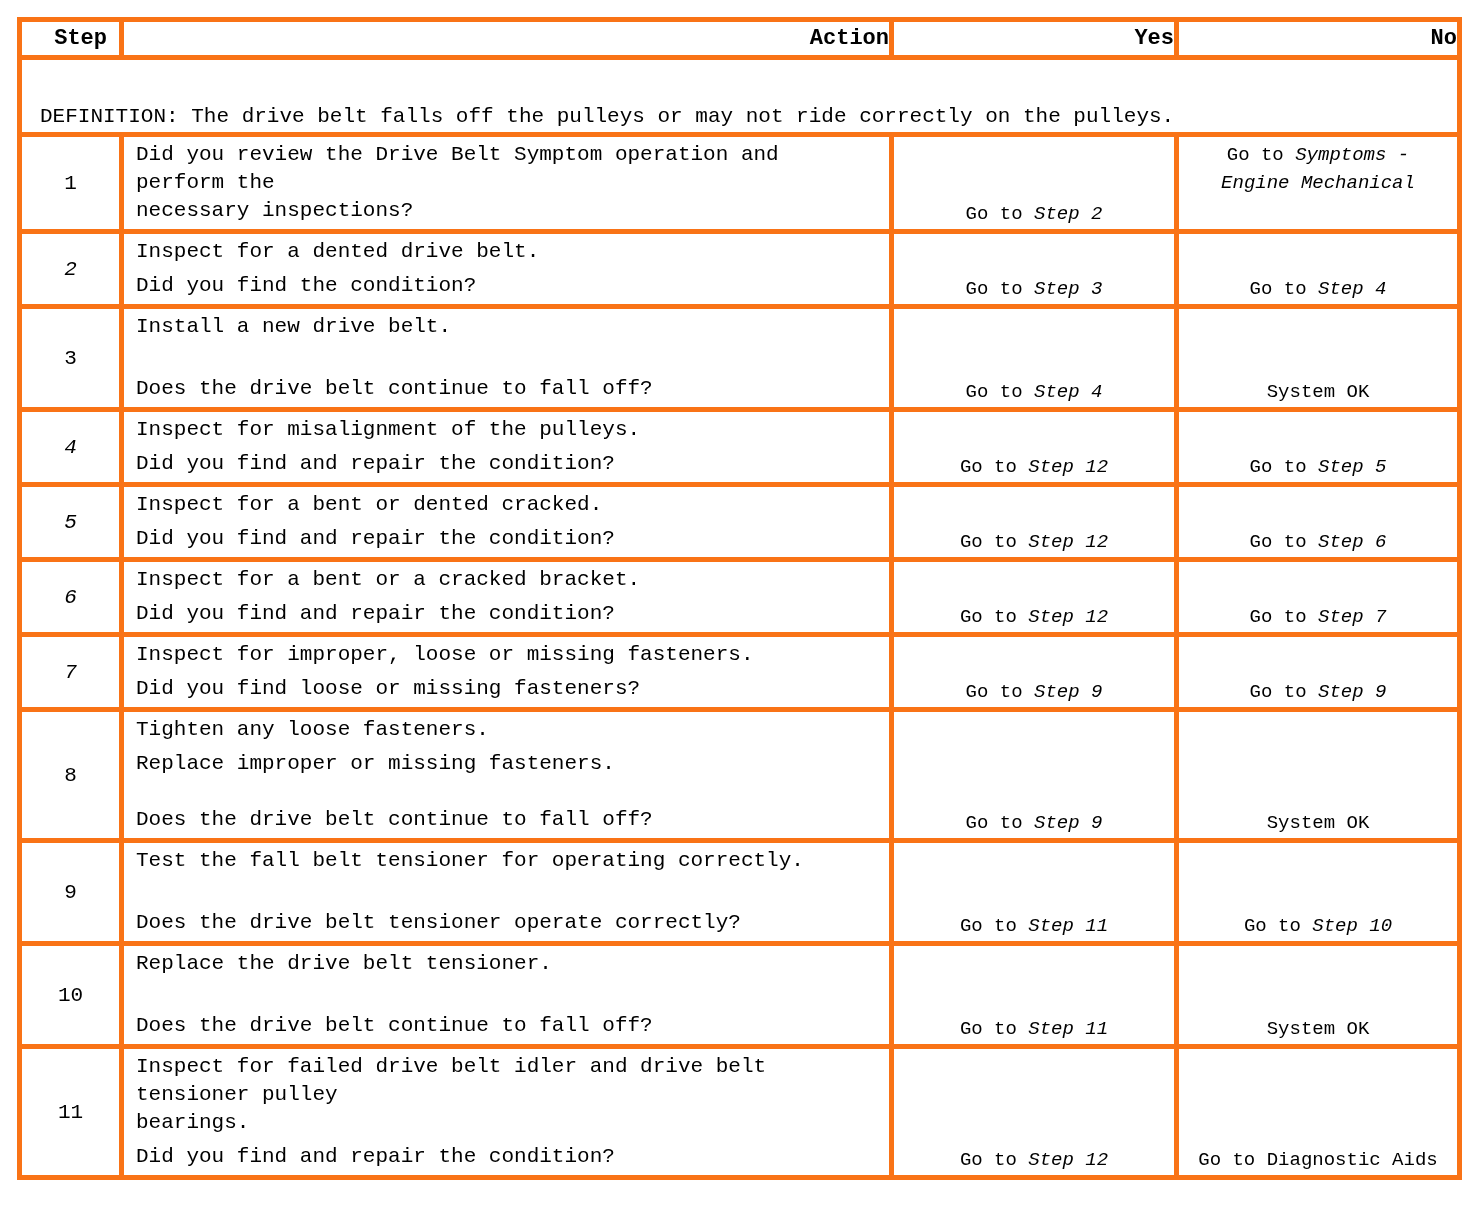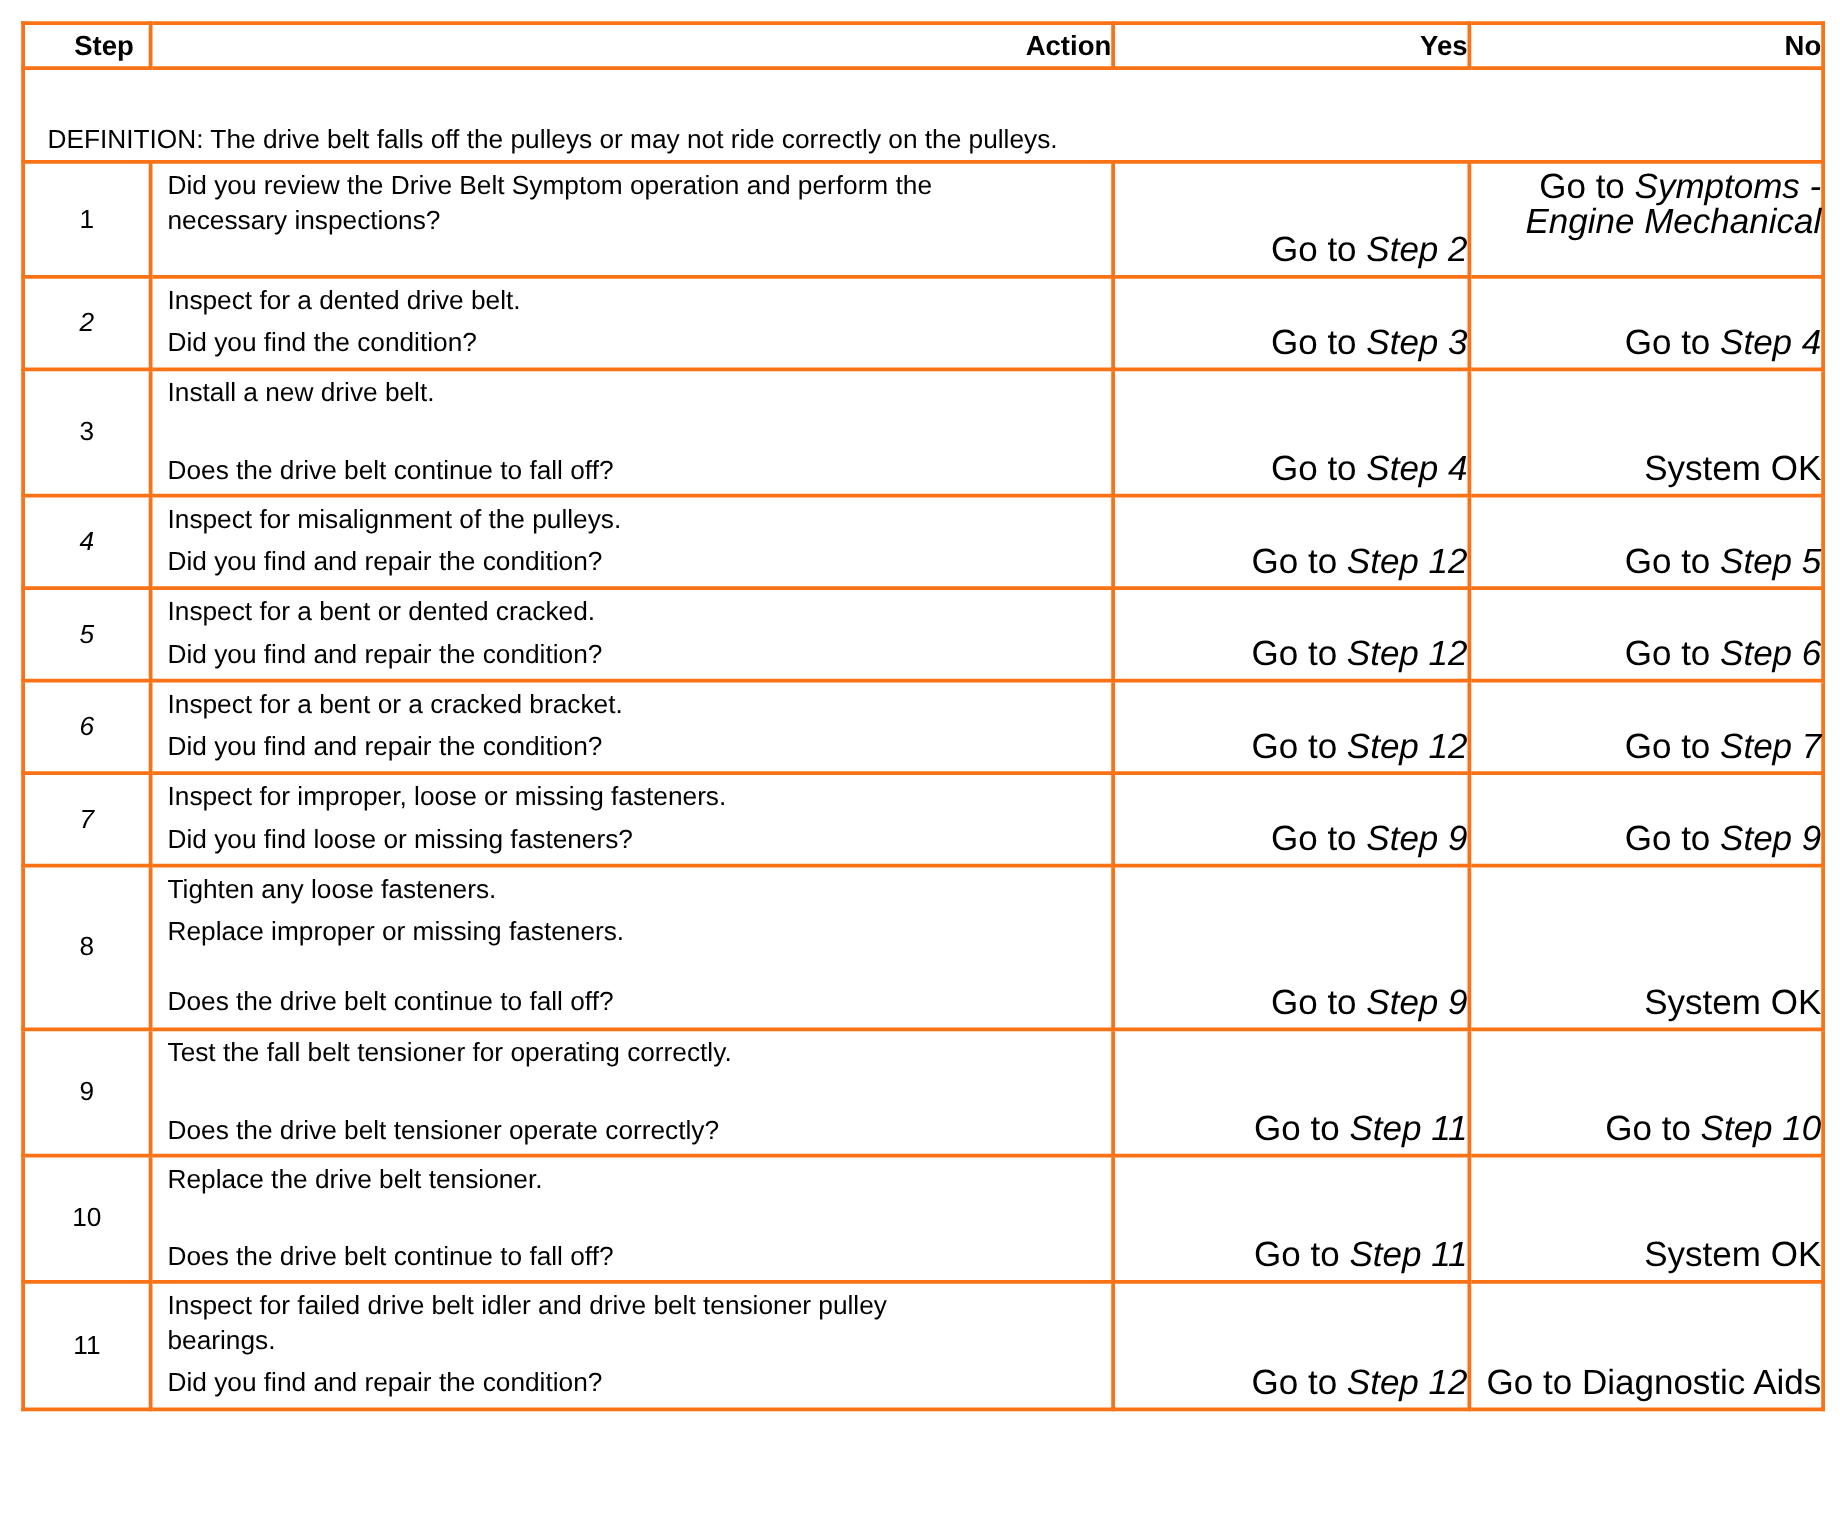--- a/index.html
+++ b/index.html
@@ -1,36 +1,36 @@
 <!DOCTYPE html>
 <html><head>
 <meta charset="utf-8">
 <style>
   html, body { margin: 0; padding: 0; background: #ffffff; }
   body { width: 1472px; height: 1212px; position: relative; overflow: hidden;
          font-family: "Liberation Sans", sans-serif; color: #000; }
   table.diag { position: absolute; left: 17px; top: 17px; width: 1440px;
                border-collapse: collapse; table-layout: fixed; }
-  table.diag td, table.diag th { border: 3px solid #f97316; padding: 0; vertical-align: top; }
+  table.diag td, table.diag th { border: 5px solid #f97316; padding: 0; vertical-align: top; font-family: Liberation Mono, monospace; }
   col.c-step { width: 102px; }
   col.c-action { width: 770px; }
   col.c-yes { width: 285px; }
   col.c-no { width: 283px; }
   th { font-weight: bold; font-size: 22px; height: 33px; vertical-align: middle !important;
        text-align: right; }
   th.step-h { text-align: right; padding-right: 12px !important; }
   td.def { height: 68px; font-size: 21px; vertical-align: bottom !important;
            padding: 0 0 4px 18px !important; }
   td.stepnum { text-align: center; vertical-align: middle !important; font-size: 21px; }
   td.stepnum.it { font-style: italic; }
   td.action { font-size: 21px; padding: 4px 10px 4px 12px !important; line-height: 28px; }
   td.action .line { display: block; }
   td.action .line.gap { margin-top: 6px; }
   td.action .spacer { display: block; height: 28px; }
-  td.res { font-size: 28px; text-align: right; vertical-align: bottom !important;
+  td.res { font-size: 19px; text-align: center; vertical-align: bottom !important;
            padding-bottom: 4px !important; margin-top: 15px; }
   td.res.top { vertical-align: top !important; padding-top: 4px !important; line-height: 28px; }
   .em { font-style: italic; }
 </style>
 </head>
 <body>
 
 <table class="diag">
   <colgroup>
     <col class="c-step">

